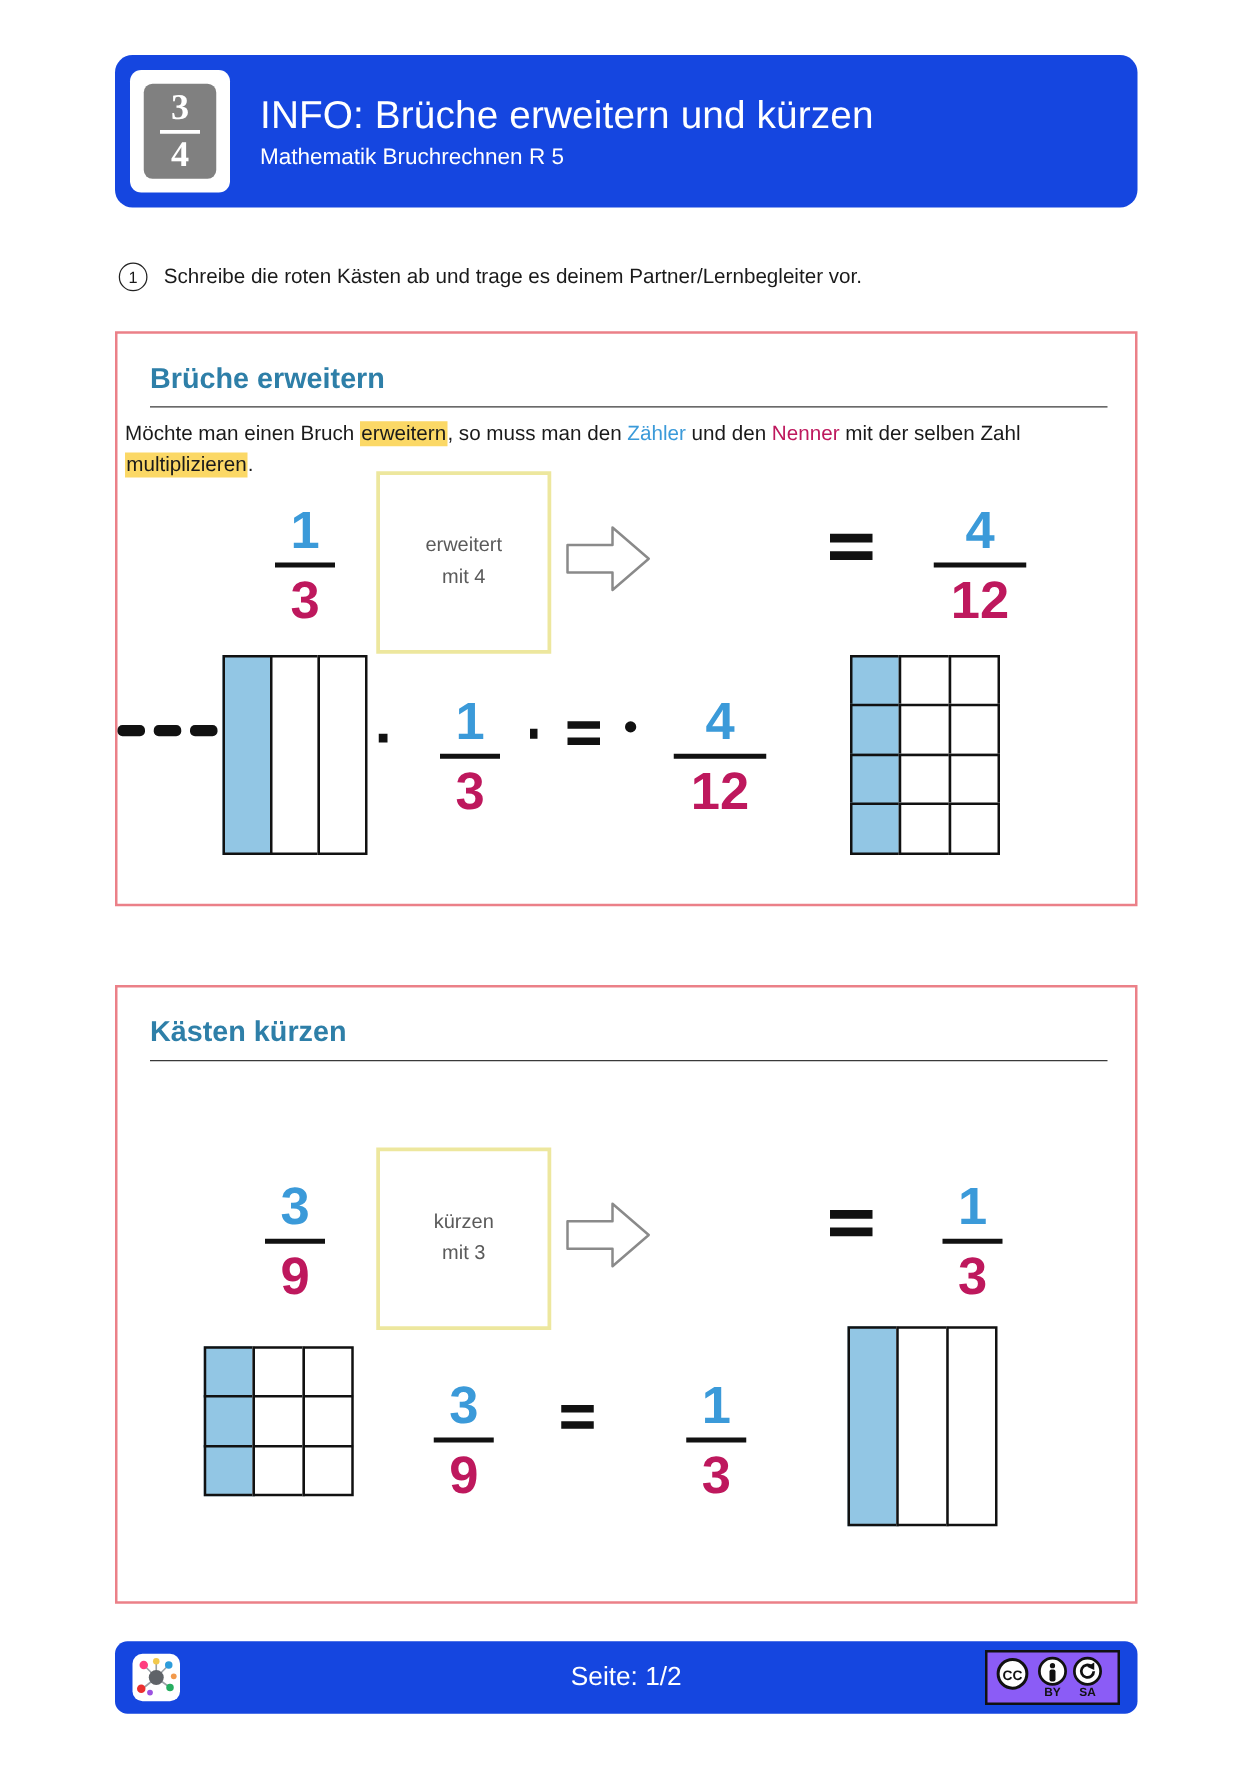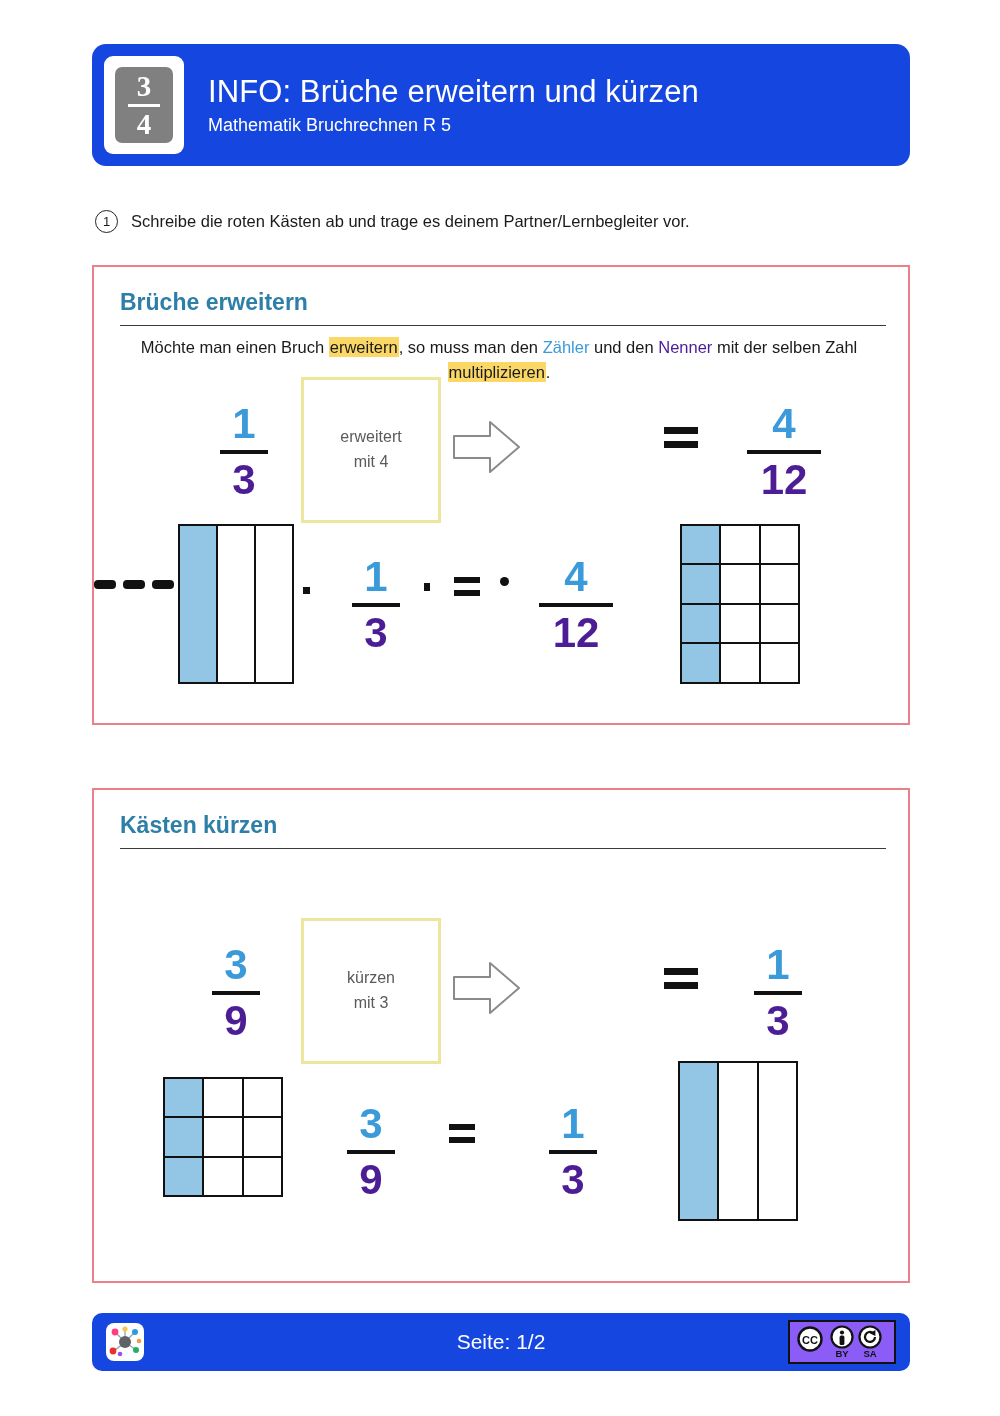--- a/index.html
+++ b/index.html
@@ -105,21 +105,21 @@
 
   
   .card {
     position: absolute;
     left: 92px;
     width: 818px;
     border: 2.5px solid #EB8088;
     background: #ffffff;
     box-sizing: border-box;
   }
-  #card-erweitern { top: 265px; height: 460px; text-align: center; }
+  #card-erweitern { top: 265px; height: 460px; }
   #card-kuerzen   { top: 788px; height: 495px; }
 
   .card-title {
     position: absolute;
     left: 26px;
     top: 22px;
     font-size: 23px;
     color: #2E7FA8;
     font-weight: bold;
   }
@@ -135,21 +135,21 @@
     position: absolute;
     left: 6px;
     right: 10px;
     top: 68px;
     font-size: 16.5px;
     line-height: 1.5;
   }
   #card-erweitern .card-para { left: 6px; }
   .hl { background: #FBD866; padding: 1px 1px; }
   .c-blue { color: #3B9AD9; }
-  .c-red  { color: #4c1d95; }
+  .c-red  { color: #be185d; }
 
   
   .frac {
     display: inline-flex;
     flex-direction: column;
     align-items: center;
     line-height: 1;
   }
   .frac .t { line-height: 1.05; }
   .frac .bar {

